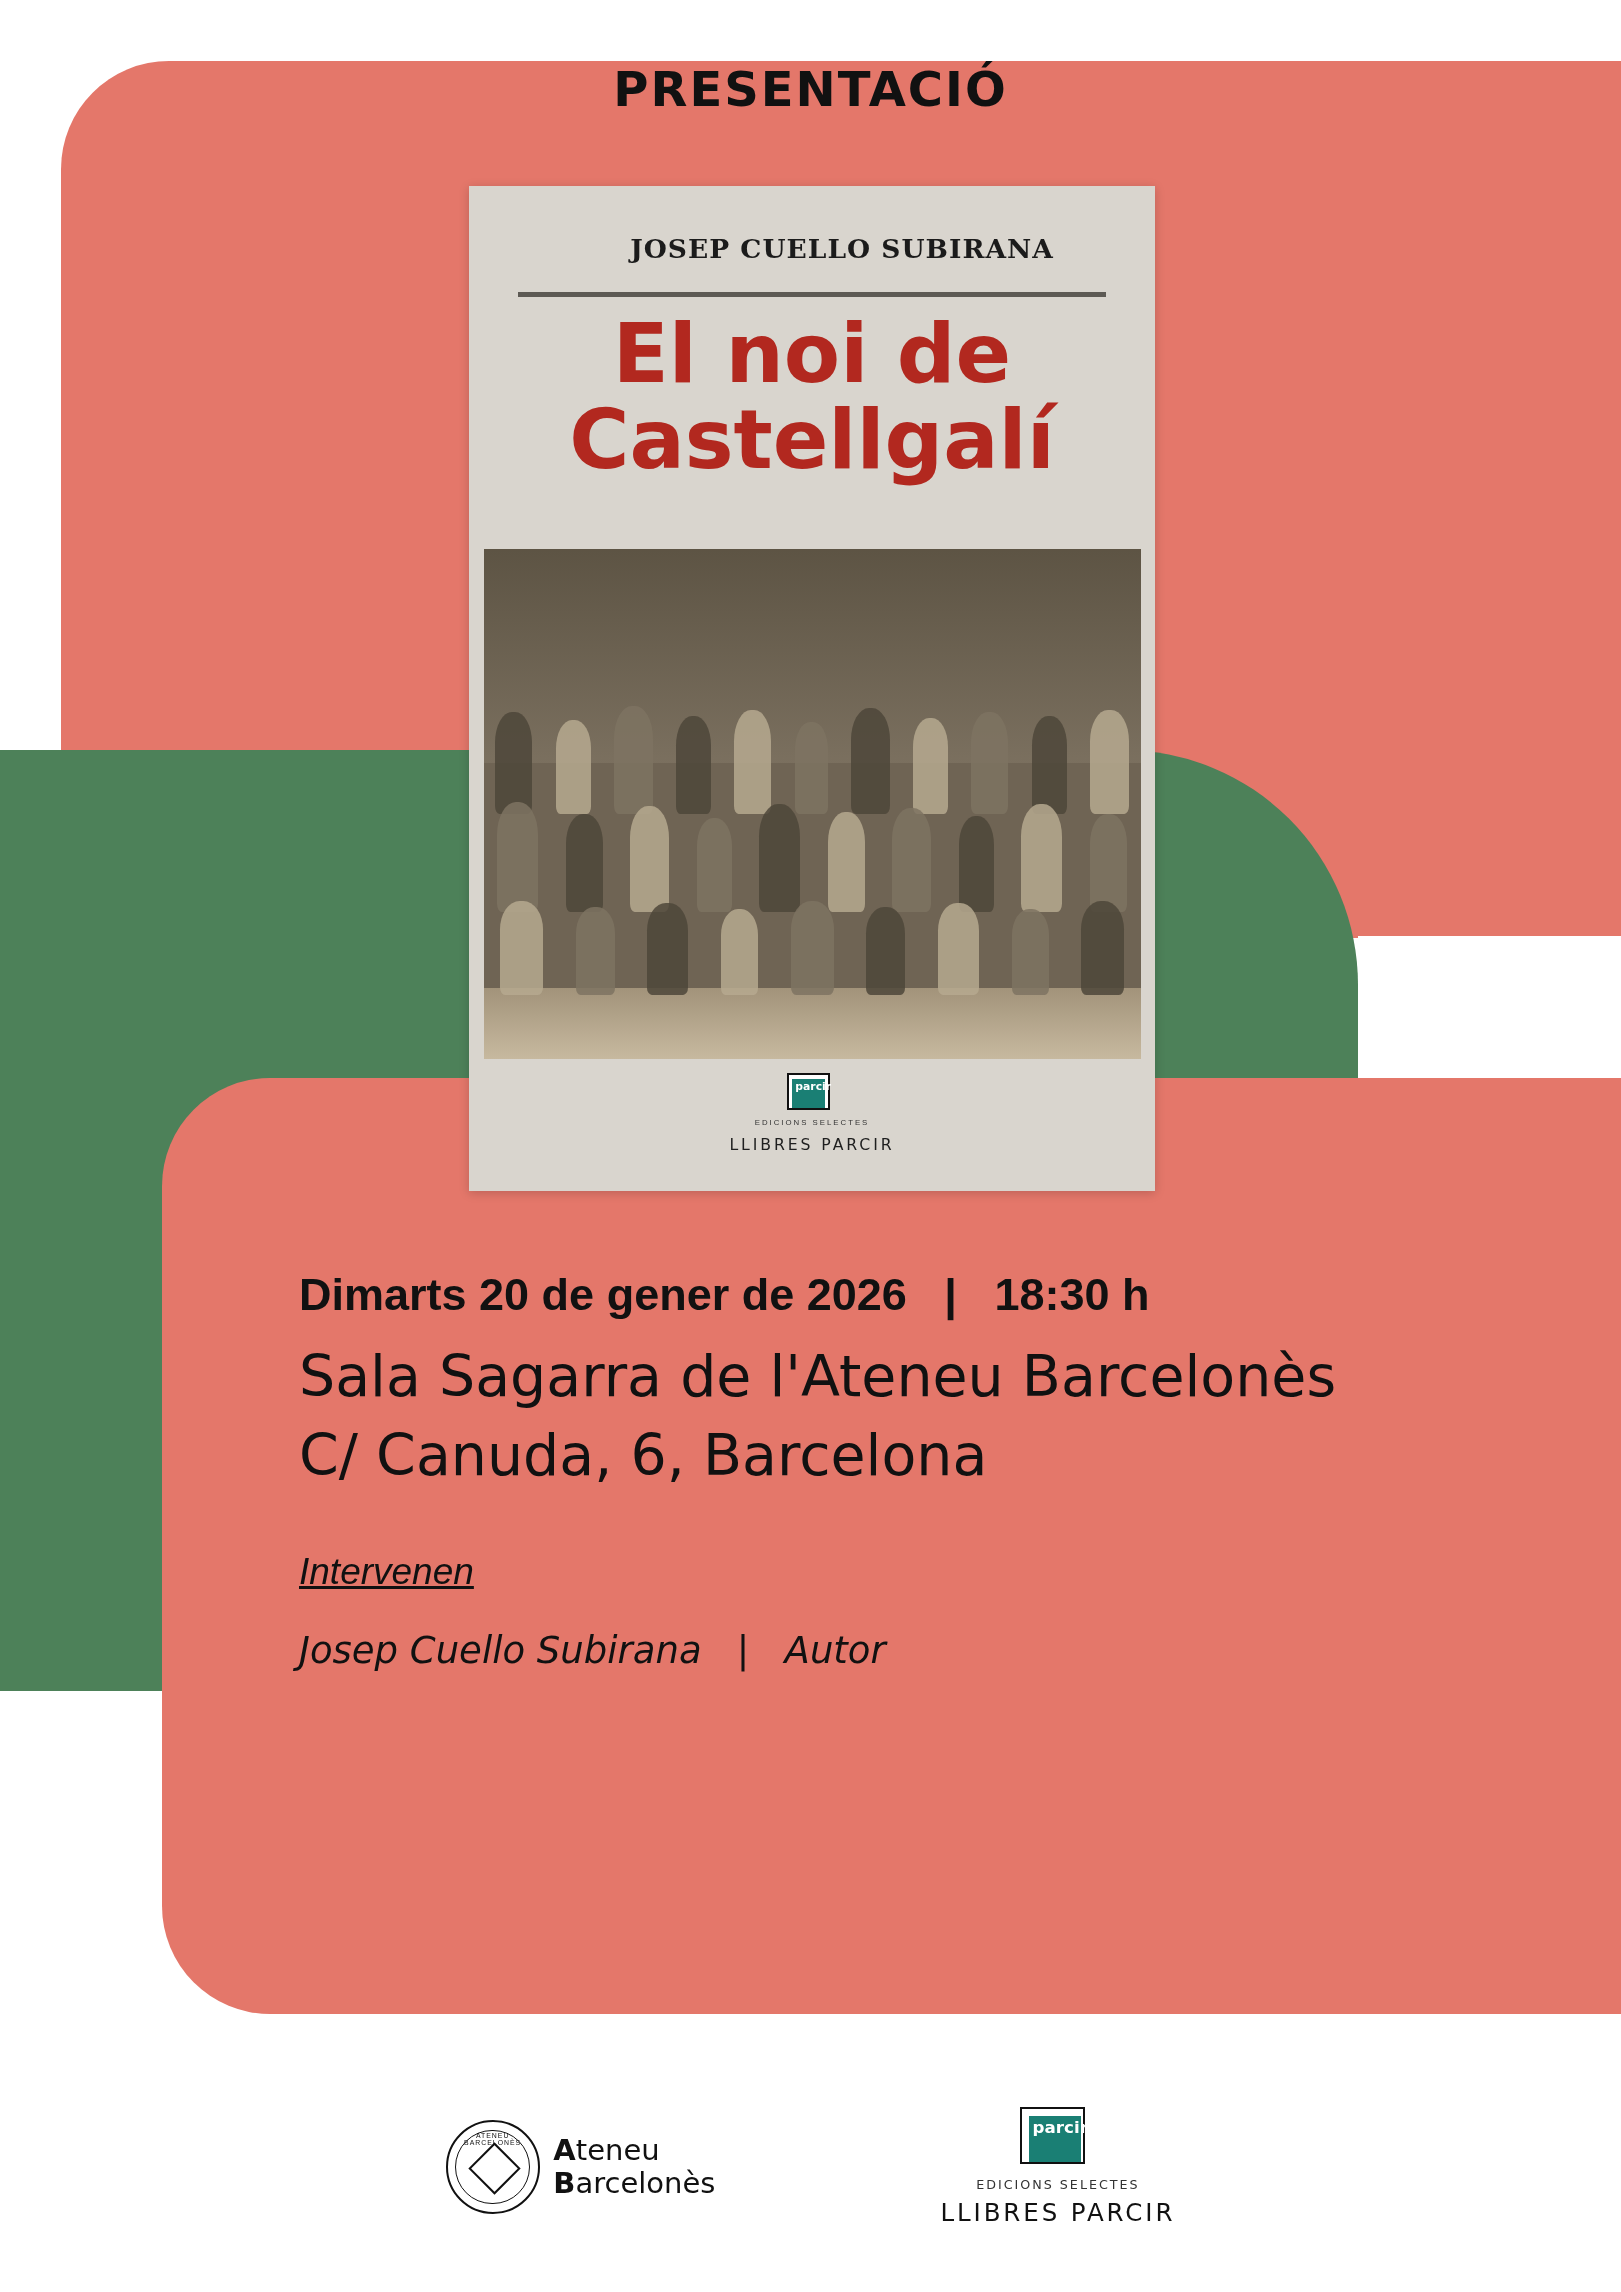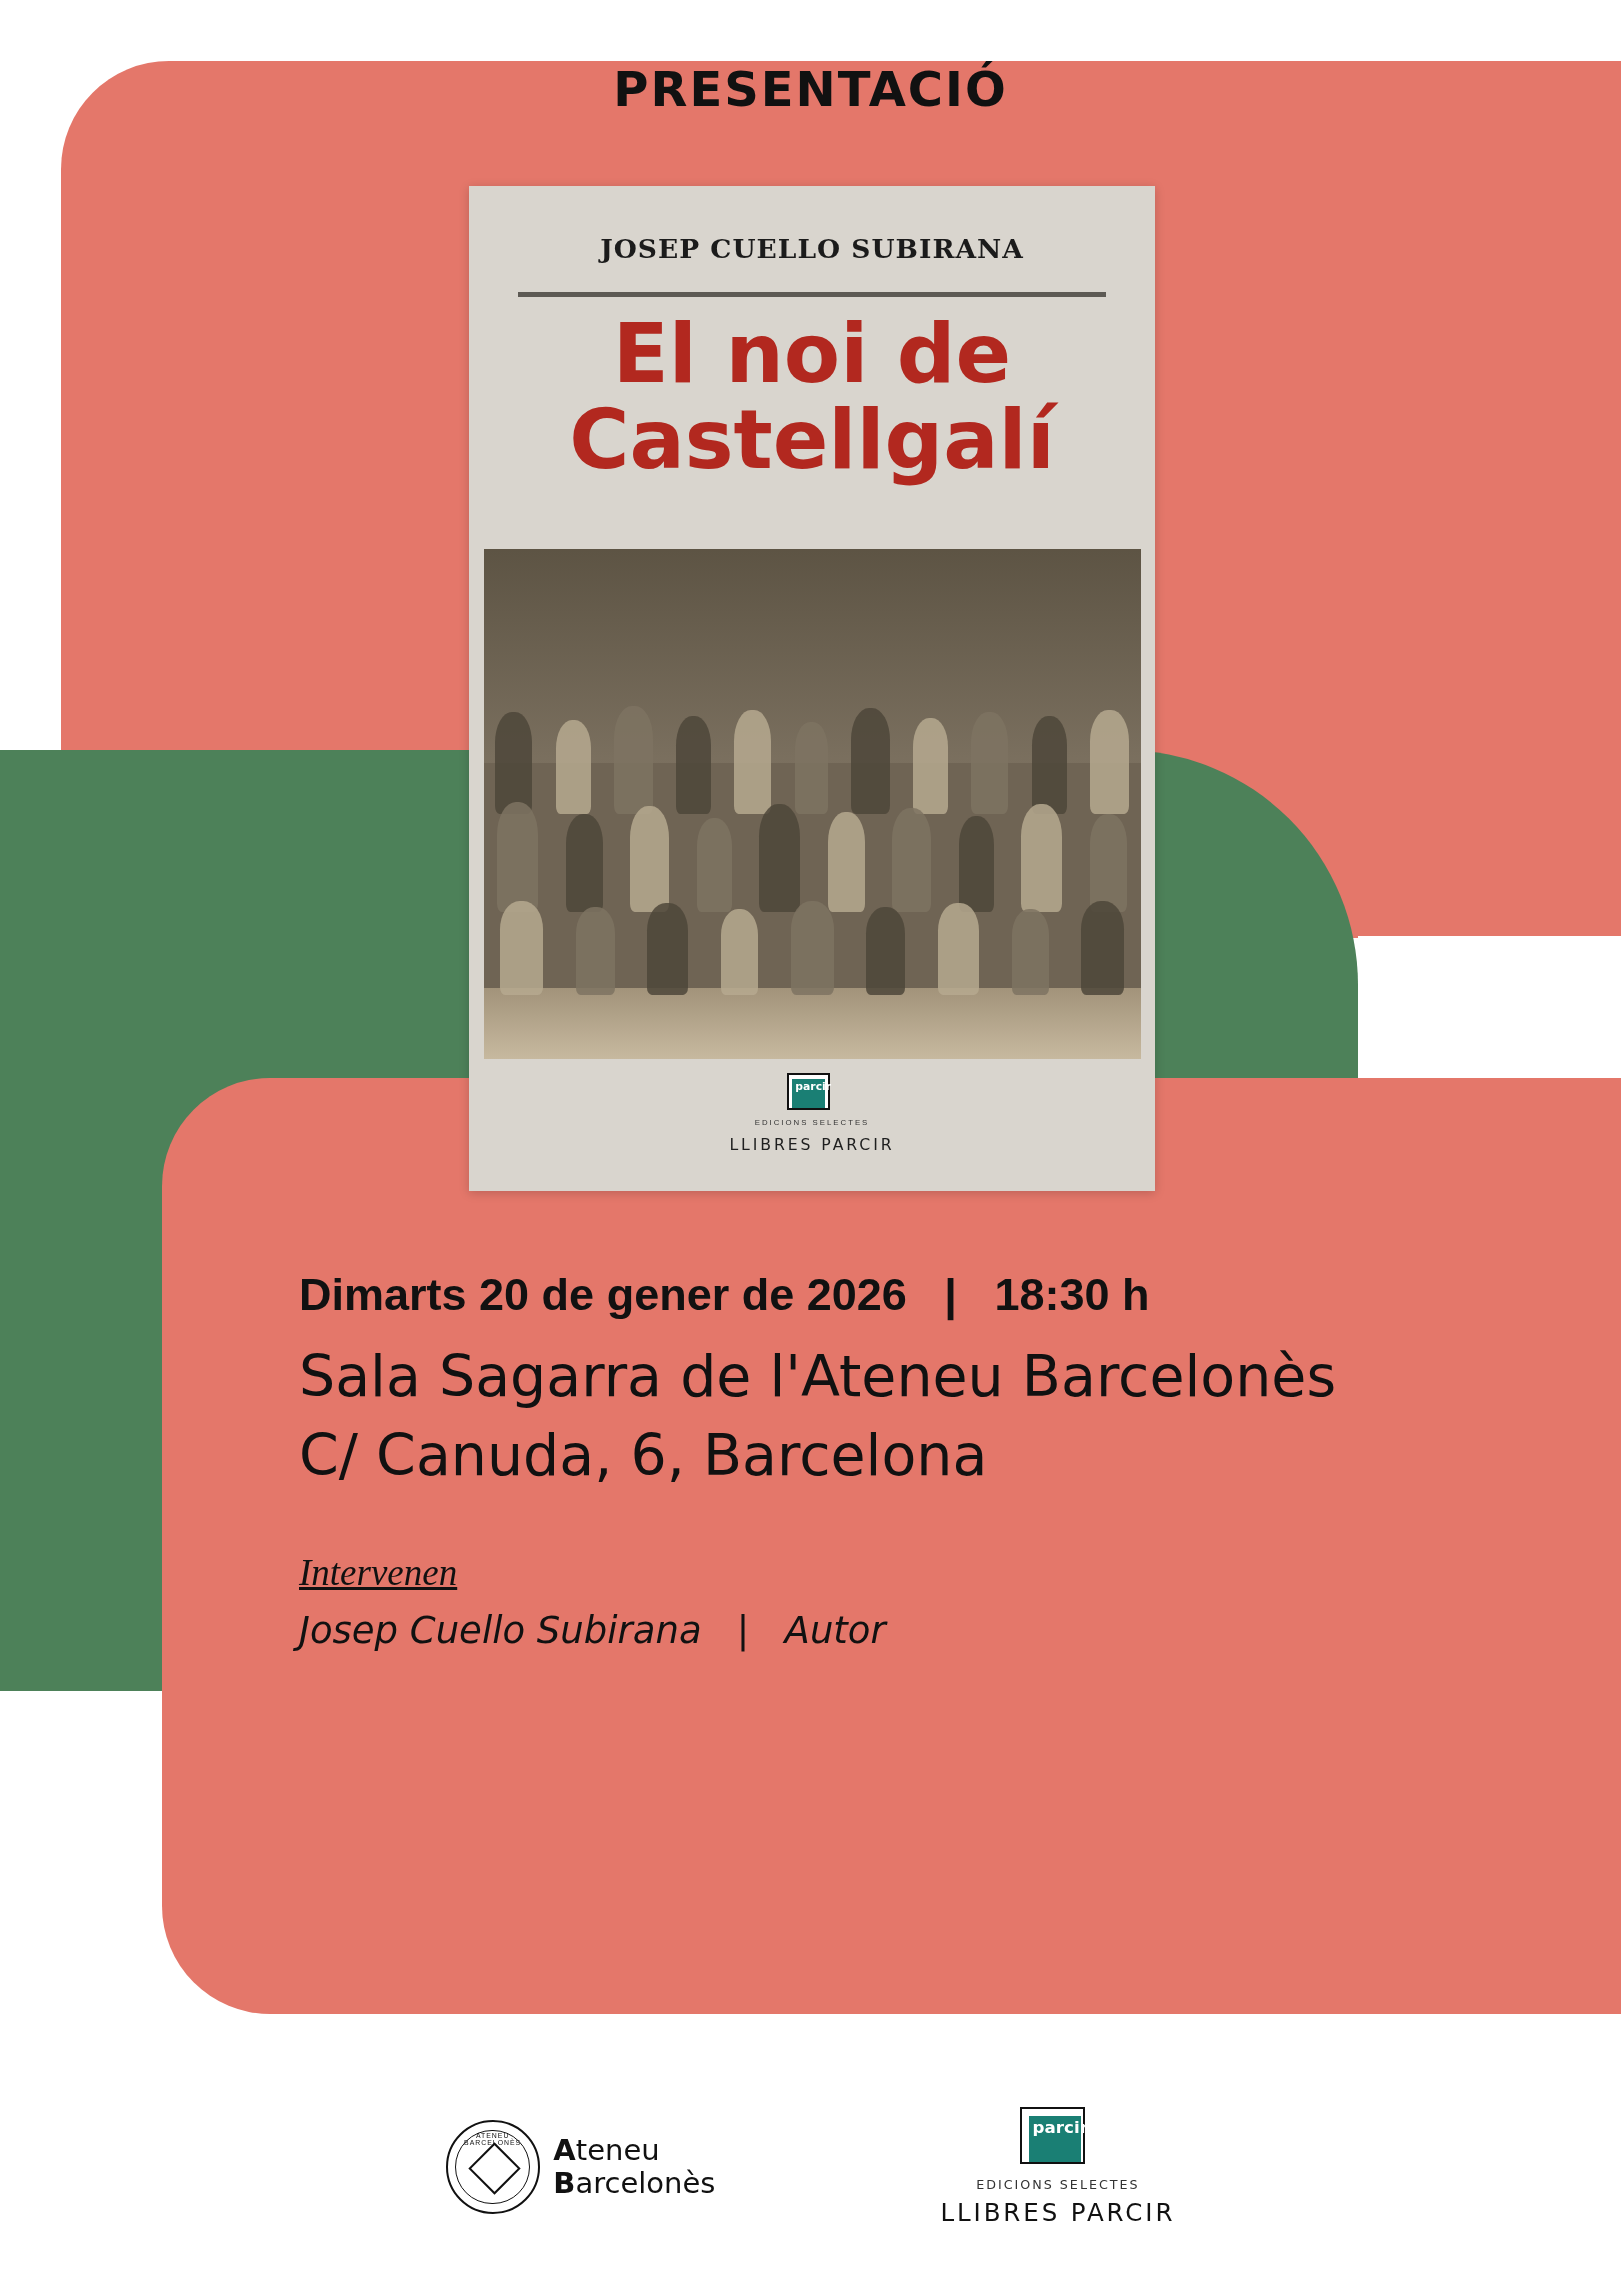--- a/index.html
+++ b/index.html
@@ -92,20 +92,21 @@
     position: absolute;
     top: 47px;
     left: 0;
     width: 100%;
     text-align: center;
     font-family: "DejaVu Serif", serif;
     font-weight: bold;
     font-size: 26.5px;
     letter-spacing: 1px;
     color: #1b1b1b;
+    padding-left: 30px;
   }
   #cover-rule {
     position: absolute;
     top: 106px;
     left: 49px;
     width: 588px;
     height: 4.9px;
     background: #5d5a54;
   }
   #cover-title {
@@ -227,26 +228,26 @@
   .event-line {
     font-family: "DejaVu Sans", sans-serif;
     font-size: 57px;
     color: #111;
     margin-bottom: 13.7px;
   }
   #speakers-block {
     margin-top: 63px;
   }
   #speakers-heading {
-    font-family: Liberation Serif, serif;
+    font-family: Liberation Sans, sans-serif;
     font-style: italic;
     font-size: 37px;
     text-decoration: underline;
     color: #111;
-    margin-bottom: 15px;
+    margin-bottom: 36px;
     display: inline-block;
   }
   .speaker-line {
     font-family: "DejaVu Sans", sans-serif;
     font-style: italic;
     font-size: 37px;
     color: #111;
     margin-bottom: 15.7px;
     white-space: pre;
   }

